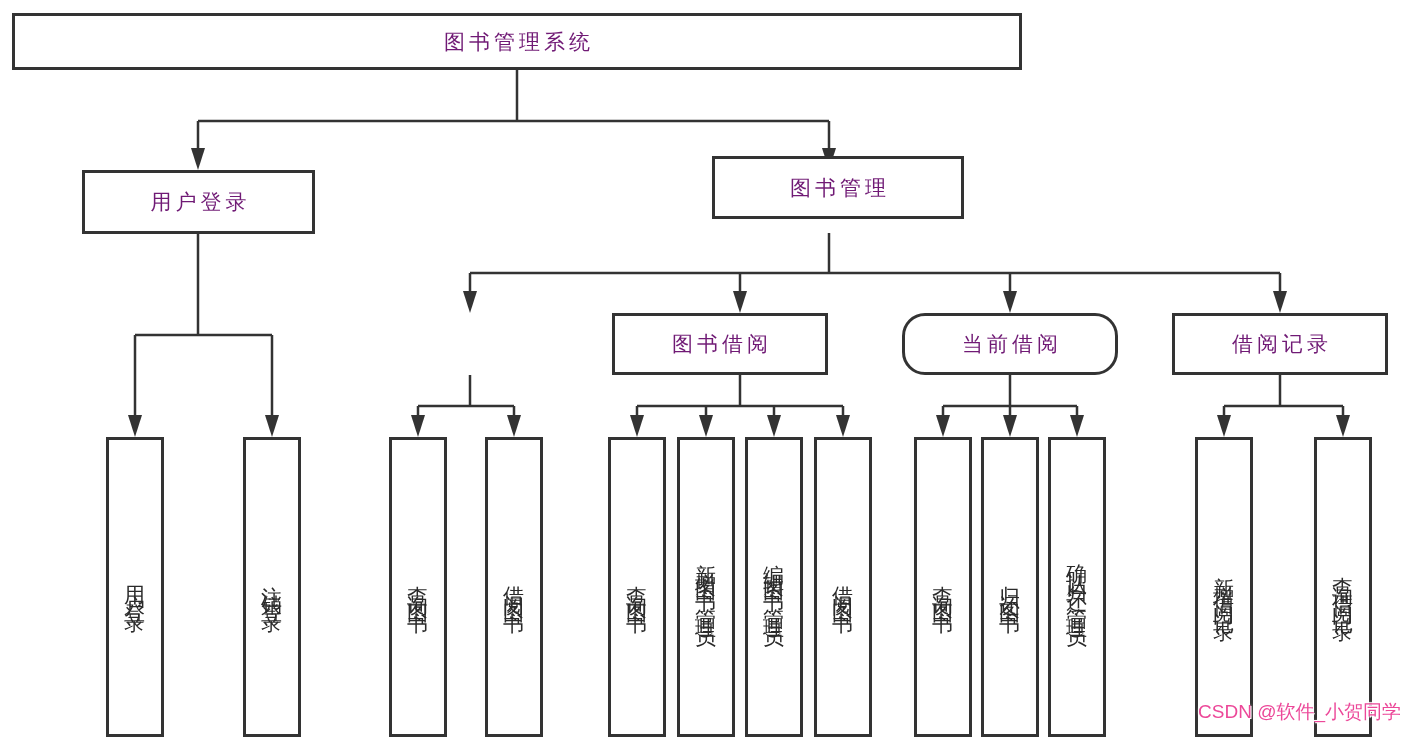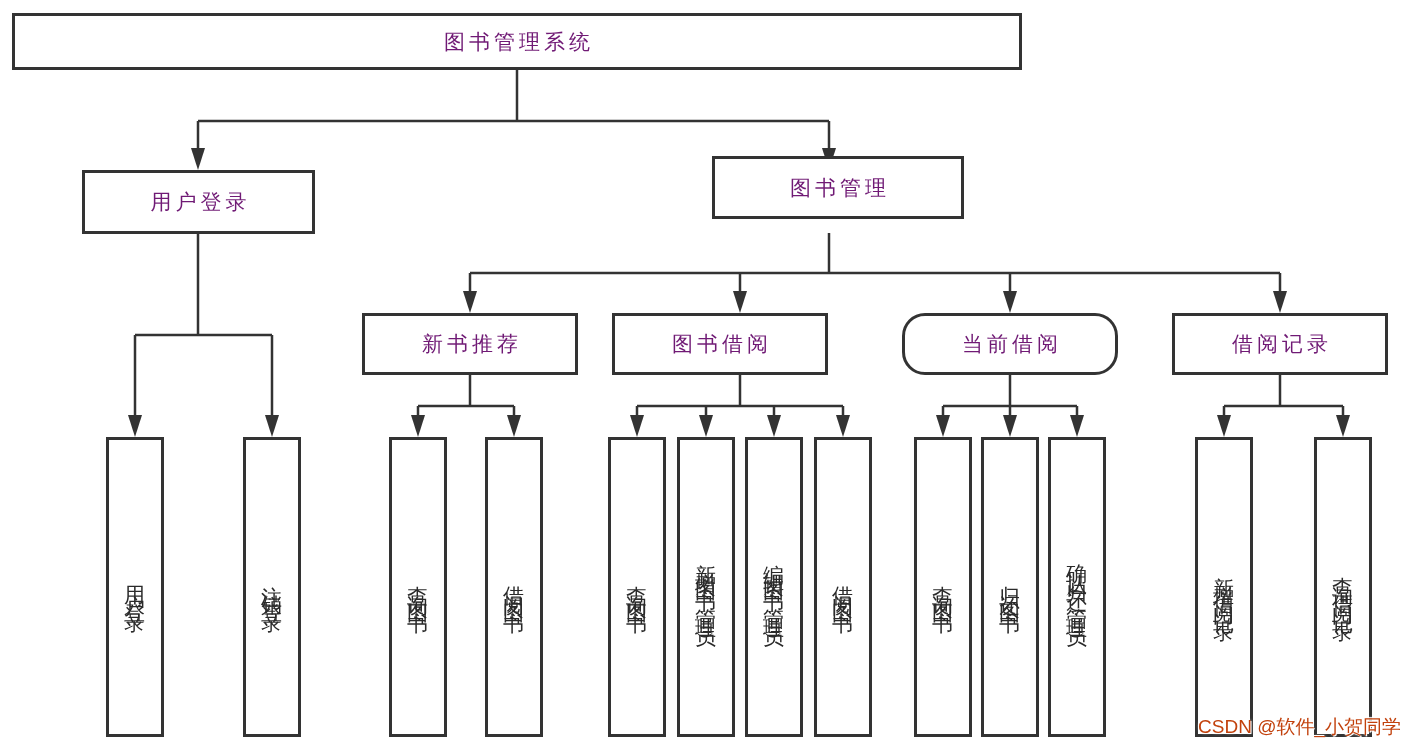--- a/index.html
+++ b/index.html
@@ -43,23 +43,23 @@
     text-orientation: mixed;
     font-size: 21px;
     letter-spacing: 9px;
     color: #2a2a2a;
     line-height: 1;
     white-space: nowrap;
   }
   .watermark {
     position: absolute;
     right: 4px;
-    bottom: 7px;
+    bottom: 22px;
     font-size: 19px;
-    color: #c2410c;
+    color: #ec4899;
     text-shadow: 0 0 3px #ffffff, 1px 1px 0 #ffffff, -1px -1px 0 #ffffff;
     z-index: 2;
     white-space: nowrap;
   }
 </style>
 </head>
 <body>
 
 <div class="canvas">
 
@@ -145,23 +145,20 @@
     <span class="hlabel">图书管理系统</span>
   </div>
 
   <div class="node" style="left:82px; top:170px; width:233px; height:64px;">
     <span class="hlabel">用户登录</span>
   </div>
   <div class="node" style="left:712px; top:156px; width:252px; height:63px;">
     <span class="hlabel">图书管理</span>
   </div>
 
-  <div class="node" style="left:362px; top:313px; width:216px; height:62px;">
-    <span class="hlabel">新书推荐</span>
-  </div>
   <div class="node" style="left:612px; top:313px; width:216px; height:62px;">
     <span class="hlabel">图书借阅</span>
   </div>
   <div class="node" style="left:902px; top:313px; width:216px; height:62px;border-radius:23px;">
     <span class="hlabel">当前借阅</span>
   </div>
   <div class="node" style="left:1172px; top:313px; width:216px; height:62px;">
     <span class="hlabel">借阅记录</span>
   </div>
 

